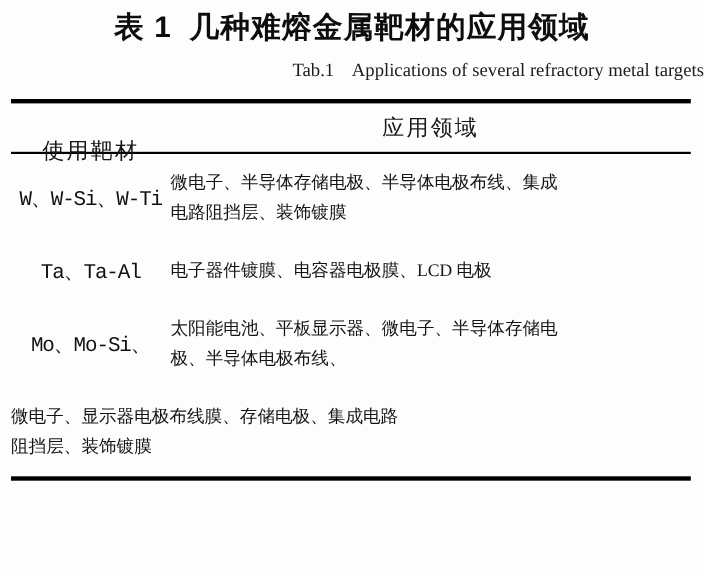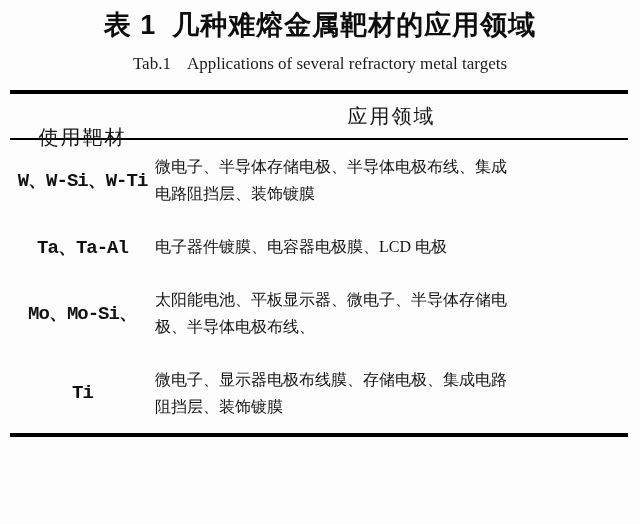--- a/index.html
+++ b/index.html
@@ -23,21 +23,21 @@
     font-weight: 700;
     font-size: 27px;
     line-height: 34px;
     letter-spacing: 1px;
     color: #0d0d0d;
     white-space: nowrap;
   }
   .title-zh .prefix { margin-right: 16px; }
   .title-en {
     margin-top: 10px;
-    text-align: center;
+    text-align: right;
     font-family: "Liberation Serif", serif;
     font-size: 17px;
     line-height: 24px;
     color: #1c1c1c;
     white-space: nowrap;
   }
   .title-en .prefix { margin-right: 16px; }
   .table {
     margin: 14px 12px 0 10px;
     border-top: 4px solid #000;
@@ -68,21 +68,20 @@
   .cell-target {
     width: 145px;
     flex: 0 0 auto;
     display: flex;
     align-items: center;
     justify-content: center;
     font-family: "Liberation Mono", "DejaVu Sans Mono", monospace;
     font-size: 19px;
     letter-spacing: -1px;
     color: #111;
-    font-weight: bold;
   }
   .cell-app {
     flex: 1 1 auto;
     font-size: 16px;
     line-height: 27px;
     white-space: pre-line;
     padding-right: 4px;
     color: #141414;
   }
 </style>
@@ -117,20 +116,19 @@
   </div>
 
   <div class="row">
     <div class="cell-target">Mo、Mo-Si、</div>
     <div class="cell-app">太阳能电池、平板显示器、微电子、半导体存储电
 极、半导体电极布线、</div>
   </div>
 
 
   <div class="row">
-    <div class="cell-target">Ti</div>
     <div class="cell-app">微电子、显示器电极布线膜、存储电极、集成电路
 阻挡层、装饰镀膜</div>
   </div>
 </div>
   </div>
 
 </div>
 
 </body></html>

